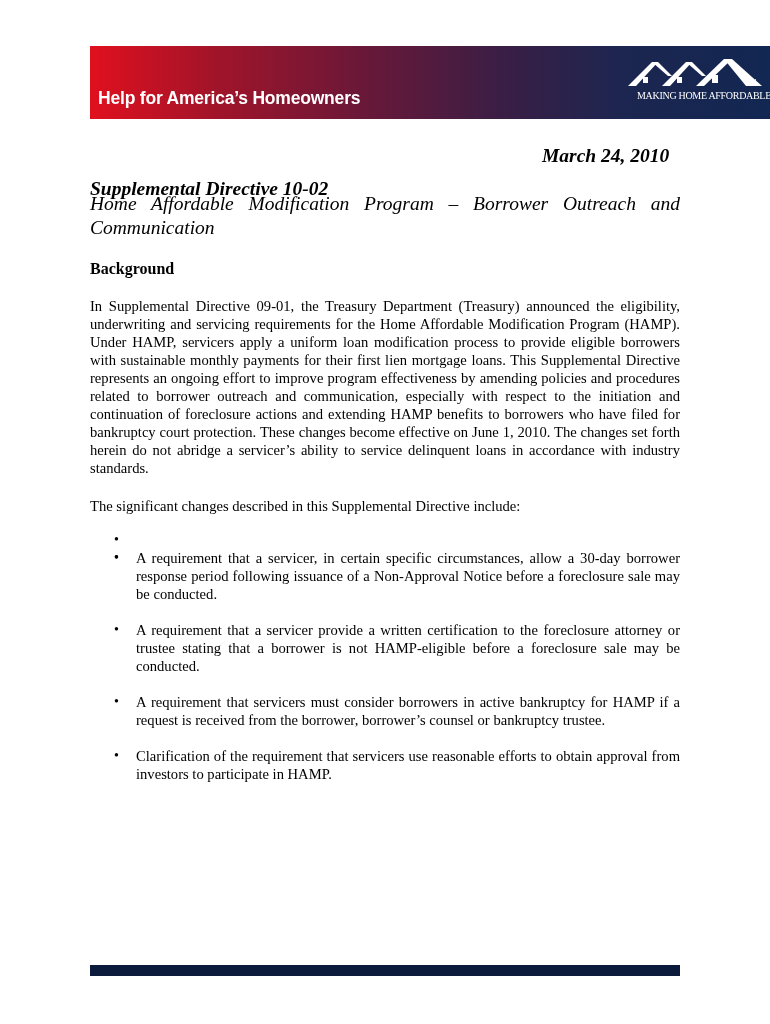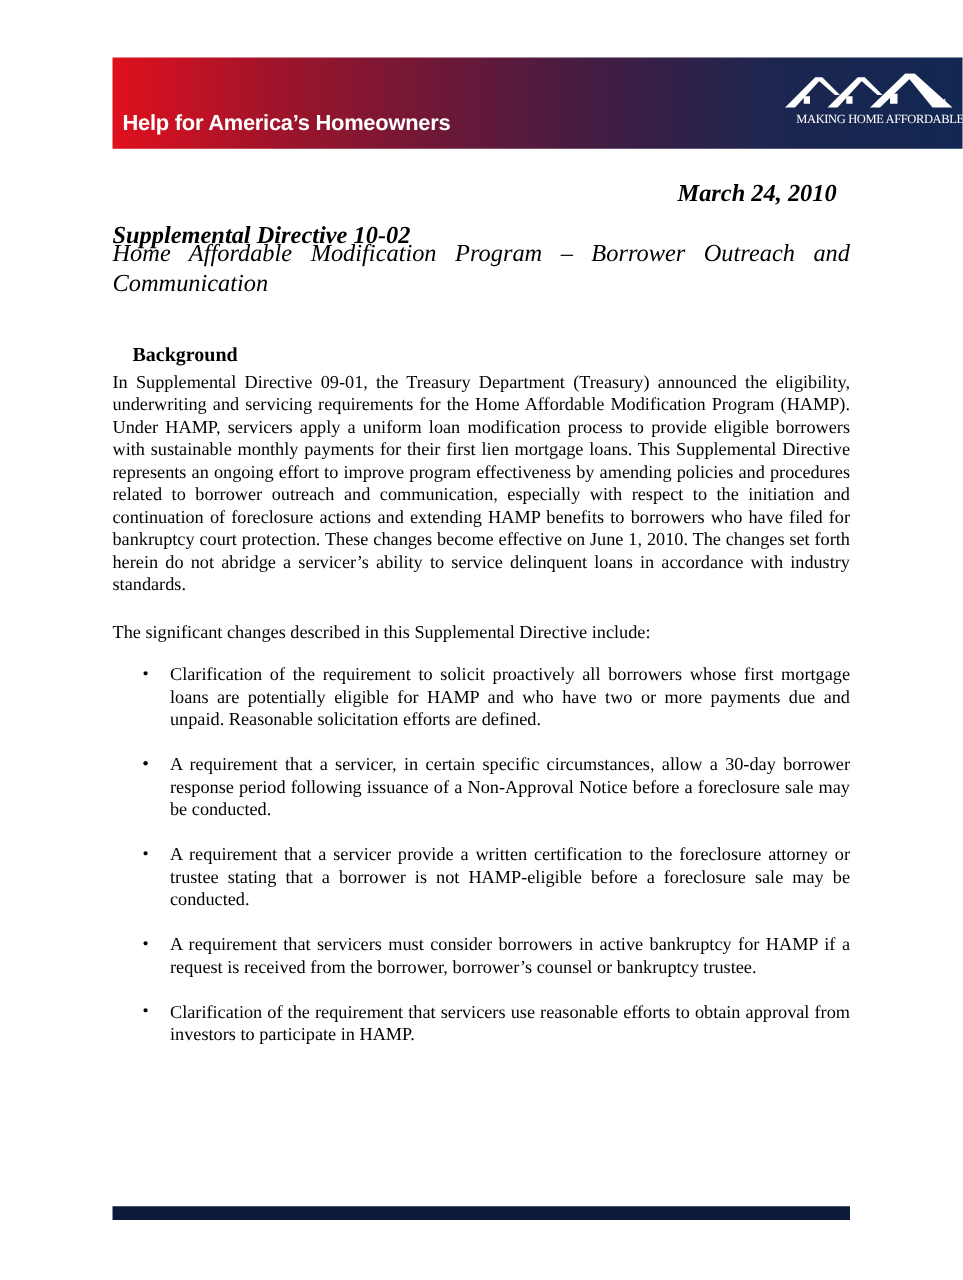--- a/index.html
+++ b/index.html
@@ -98,21 +98,21 @@
       text-align: justify;
       text-align-last: left;
       margin: 0;
     }
     .section-heading {
       position: absolute;
       top: 260px;
       left: 0;
       font-weight: bold;
       font-size: 16px;
-      margin: 16px;
+      margin: 0;
       text-align: right;
     }
     .para {
       position: absolute;
       left: 0;
       width: 590px;
       font-size: 14.6px;
       line-height: 18px;
       text-align: justify;
       margin: 0;
@@ -188,21 +188,20 @@
 
   <h2 class="section-heading">Background</h2>
 
   <p class="para para-intro">In Supplemental Directive 09-01, the Treasury Department (Treasury) announced the eligibility, underwriting and servicing requirements for the Home Affordable Modification Program (HAMP).  Under HAMP, servicers apply a uniform loan modification process to provide eligible borrowers with sustainable monthly payments for their first lien mortgage loans.  This Supplemental Directive represents an ongoing effort to improve program effectiveness by amending policies and procedures related to borrower outreach and communication, especially with respect to the initiation and continuation of foreclosure actions and extending HAMP benefits to borrowers who have filed for bankruptcy court protection.  These changes become effective on June 1, 2010.  The changes set forth herein do not abridge a servicer’s ability to service delinquent loans in accordance with industry standards.</p>
 
   <p class="para para-lead">The significant changes described in this Supplemental Directive include:</p>
 
   <ul class="bullets">
     <li class="bullet-item">
       <span class="bullet-dot">•</span>
-      <span>Clarification of the requirement to solicit proactively all borrowers whose first mortgage loans are potentially eligible for HAMP and who have two or more payments due and unpaid.  Reasonable solicitation efforts are defined.</span>
     </li>
     <li class="bullet-item">
       <span class="bullet-dot">•</span>
     </li>
     <li class="bullet-item">
       <span class="bullet-dot">•</span>
       <span>A requirement that a servicer, in certain specific circumstances, allow a 30-day borrower response period following issuance of a Non-Approval Notice before a foreclosure sale may be conducted.</span>
     </li>
     <li class="bullet-item">
       <span class="bullet-dot">•</span>

